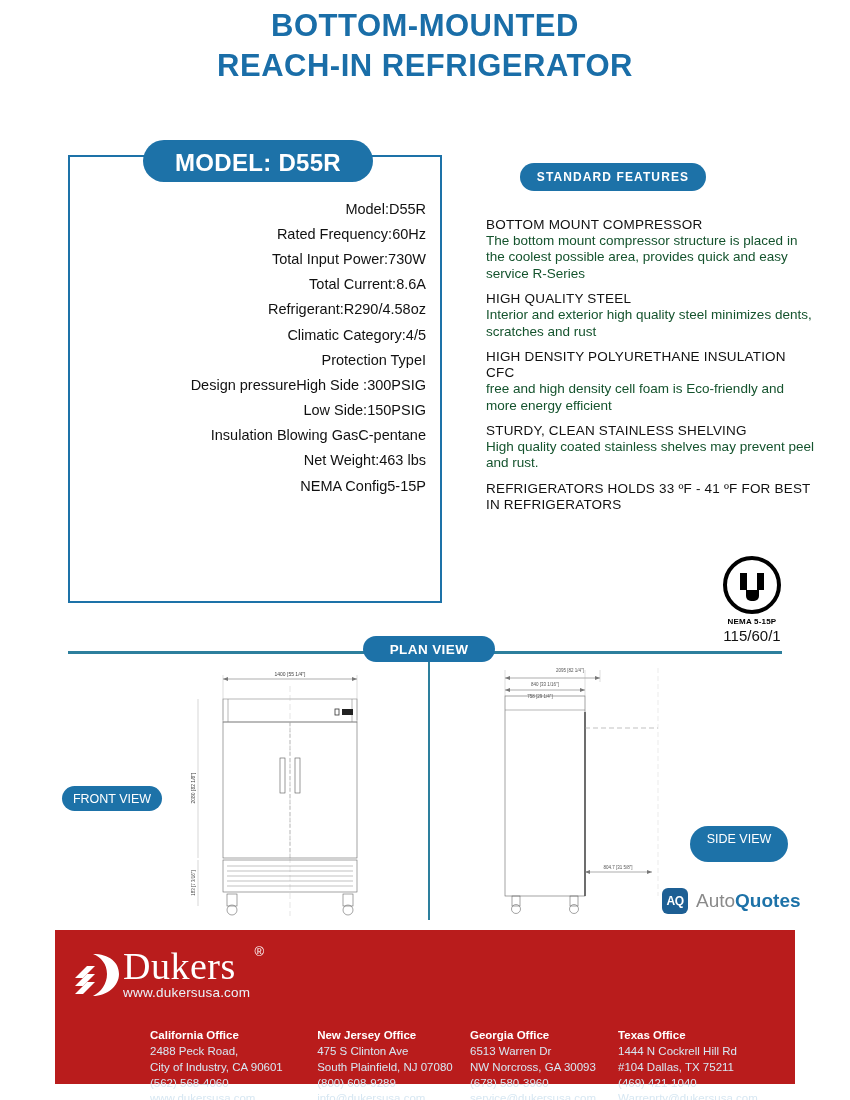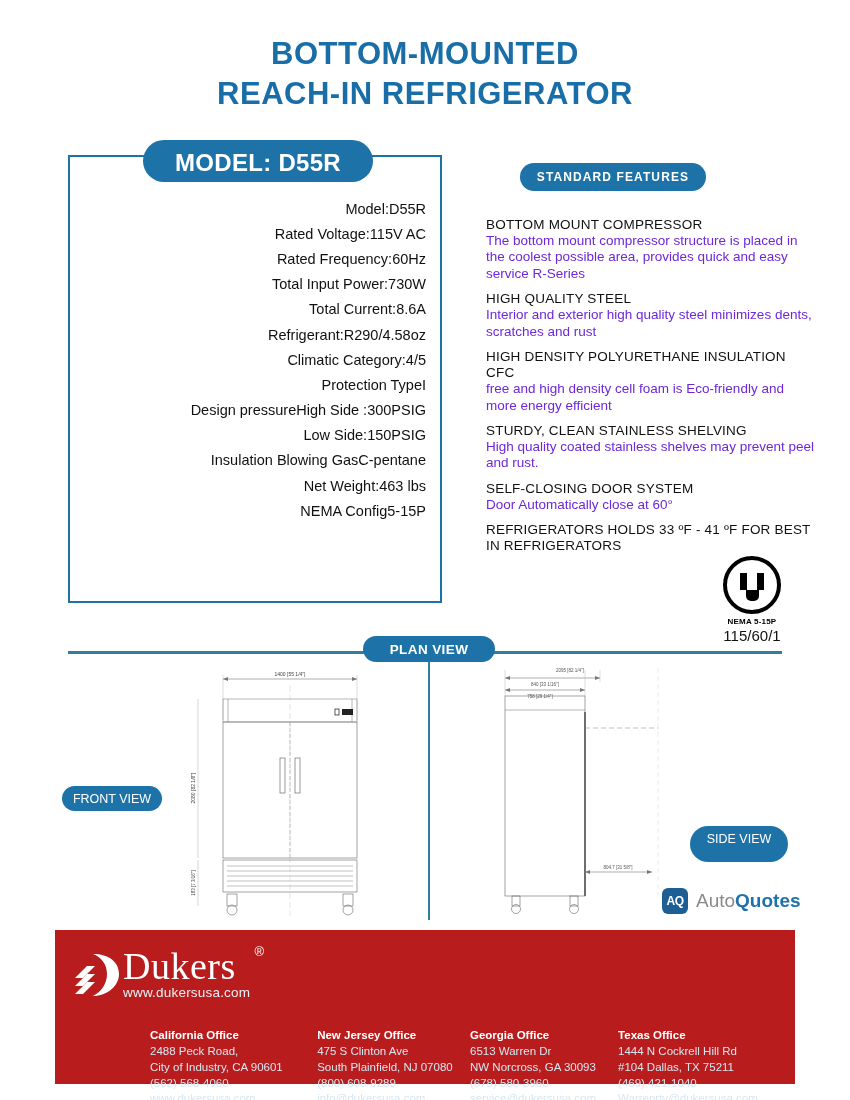--- a/index.html
+++ b/index.html
@@ -6,21 +6,21 @@
   body {
     width: 850px; height: 1100px;
     font-family: "Liberation Sans", sans-serif;
     background: #ffffff;
     position: relative;
     overflow: hidden;
   }
   .page { position: relative; width: 850px; height: 1100px; }
 
   
-  .title-block { text-align: center; padding-top: 34px; }
+  .title-block { text-align: center; padding-top: 6px; }
   .title-line {
     color: #1a6ea8;
     font-weight: bold;
     font-size: 31px;
     letter-spacing: 0.5px;
     line-height: 1.28;
   }
 
   
   .badge {
@@ -84,21 +84,21 @@
   }
   .feat { margin-bottom: 9px; }
   .feat-title {
     font-size: 13.5px;
     color: #111;
     line-height: 1.18;
     letter-spacing: 0.2px;
   }
   .feat-body {
     font-size: 13.5px;
-    color: #6d28d9;
+    color: #14532d;
     line-height: 1.22;
   }
   .feat.nogap { margin-bottom: 3px; }
 
   
   .nema {
     position: absolute;
     left: 714px; top: 556px;
     width: 76px;
     text-align: center;
@@ -251,24 +251,20 @@
   </div>
 
   <div class="spec-box"></div>
   <div class="badge model-badge">MODEL: D55R</div>
   <div class="spec-rows">
       <div class="spec-row">
         <span class="k">Model:</span>
         <span class="v">D55R</span>
       </div>
       <div class="spec-row">
-        <span class="k">Rated Voltage:</span>
-        <span class="v">115V AC</span>
-      </div>
-      <div class="spec-row">
         <span class="k">Rated Frequency:</span>
         <span class="v">60Hz</span>
       </div>
       <div class="spec-row">
         <span class="k">Total Input Power:</span>
         <span class="v">730W</span>
       </div>
       <div class="spec-row">
         <span class="k">Total Current:</span>
         <span class="v">8.6A</span>
@@ -317,24 +313,20 @@
         <div class="feat-title">HIGH QUALITY STEEL</div>
         <div class="feat-body">Interior and exterior high quality steel minimizes dents, scratches and rust</div>
       </div>
       <div class="feat">
         <div class="feat-title">HIGH DENSITY POLYURETHANE INSULATION CFC</div>
         <div class="feat-body">free and high density cell foam is Eco-friendly and more energy efficient</div>
       </div>
       <div class="feat">
         <div class="feat-title">STURDY, CLEAN STAINLESS SHELVING</div>
         <div class="feat-body">High quality coated stainless shelves may prevent peel and rust.</div>
-      </div>
-      <div class="feat">
-        <div class="feat-title">SELF-CLOSING DOOR SYSTEM</div>
-        <div class="feat-body">Door Automatically close at 60°</div>
       </div>
       <div class="feat nogap">
         <div class="feat-title">REFRIGERATORS HOLDS 33 ºF - 41 ºF FOR BEST IN REFRIGERATORS</div>
       </div>
     </div>
 
   <div class="nema">
     <div class="nema-circle">
       <div class="nema-slot l"></div>
       <div class="nema-slot r"></div>

